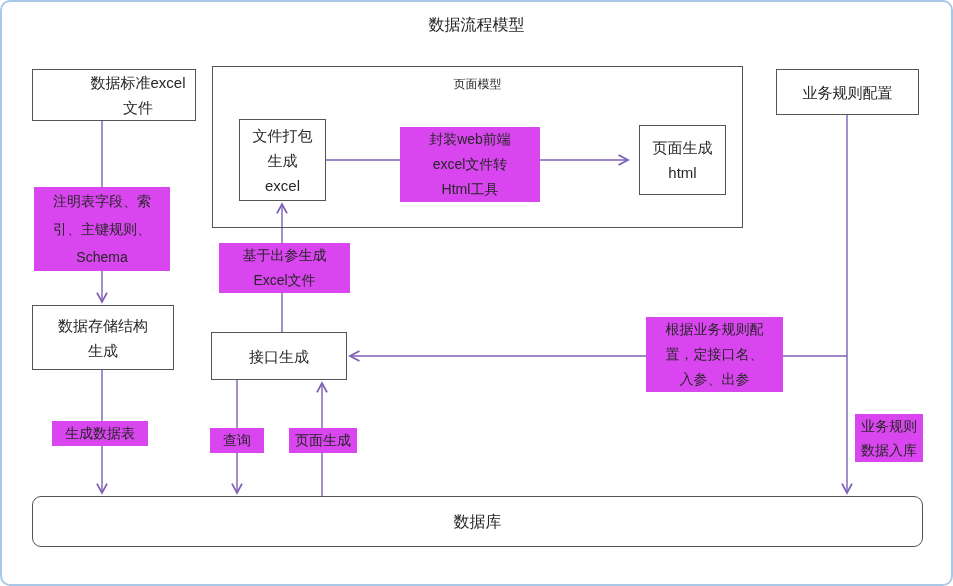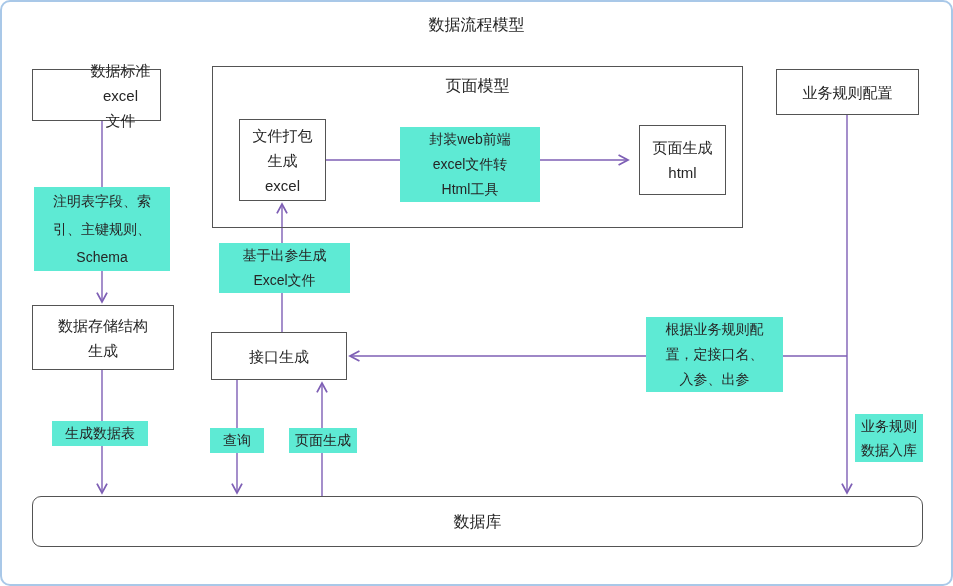--- a/index.html
+++ b/index.html
@@ -42,28 +42,28 @@
   }
   .container-box {
     position: absolute;
     box-sizing: border-box;
     border: 1px solid var(--box-border, #545454);
     background: transparent;
   }
   .group-title {
     position: absolute;
     text-align: center;
-    font-size: 16px;
+    font-size: 12px;
   }
   .lbl {
     position: absolute;
     text-align: center;
     font-size: 14px;
     line-height: 25px;
-    background: #5eead4;
+    background: #d946ef;
   }
   svg.wires {
     position: absolute;
     left: 0;
     top: 0;
     width: 953px;
     height: 586px;
   }
   .wire, .head {
     stroke: var(--arrow, #7e5fb5);
@@ -124,21 +124,21 @@
   <div class="lbl" style="left:287px;top:426px;width:68px;">页面生成</div>
 
   <div class="lbl" style="left:853px;top:412px;width:68px;line-height:24px;">
     <div>业务规则</div>
     <div>数据入库</div>
   </div>
 
   <div class="container-box" style="left:210px;top:64px;width:531px;height:162px;"></div>
   <div class="group-title" style="left:210px;top:74px;width:531px;">页面模型</div>
 
-  <div class="box" style="left:30px;top:67px;width:129px;height:52px;padding-left:48px;">
+  <div class="box" style="left:30px;top:67px;width:164px;height:52px;padding-left:48px;">
     <div>数据标准excel</div>
     <div>文件</div>
   </div>
 
   <div class="box" style="left:237px;top:117px;width:87px;height:82px;text-align:right;">
     <div>文件打包</div>
     <div>生成</div>
     <div>excel</div>
   </div>
 

